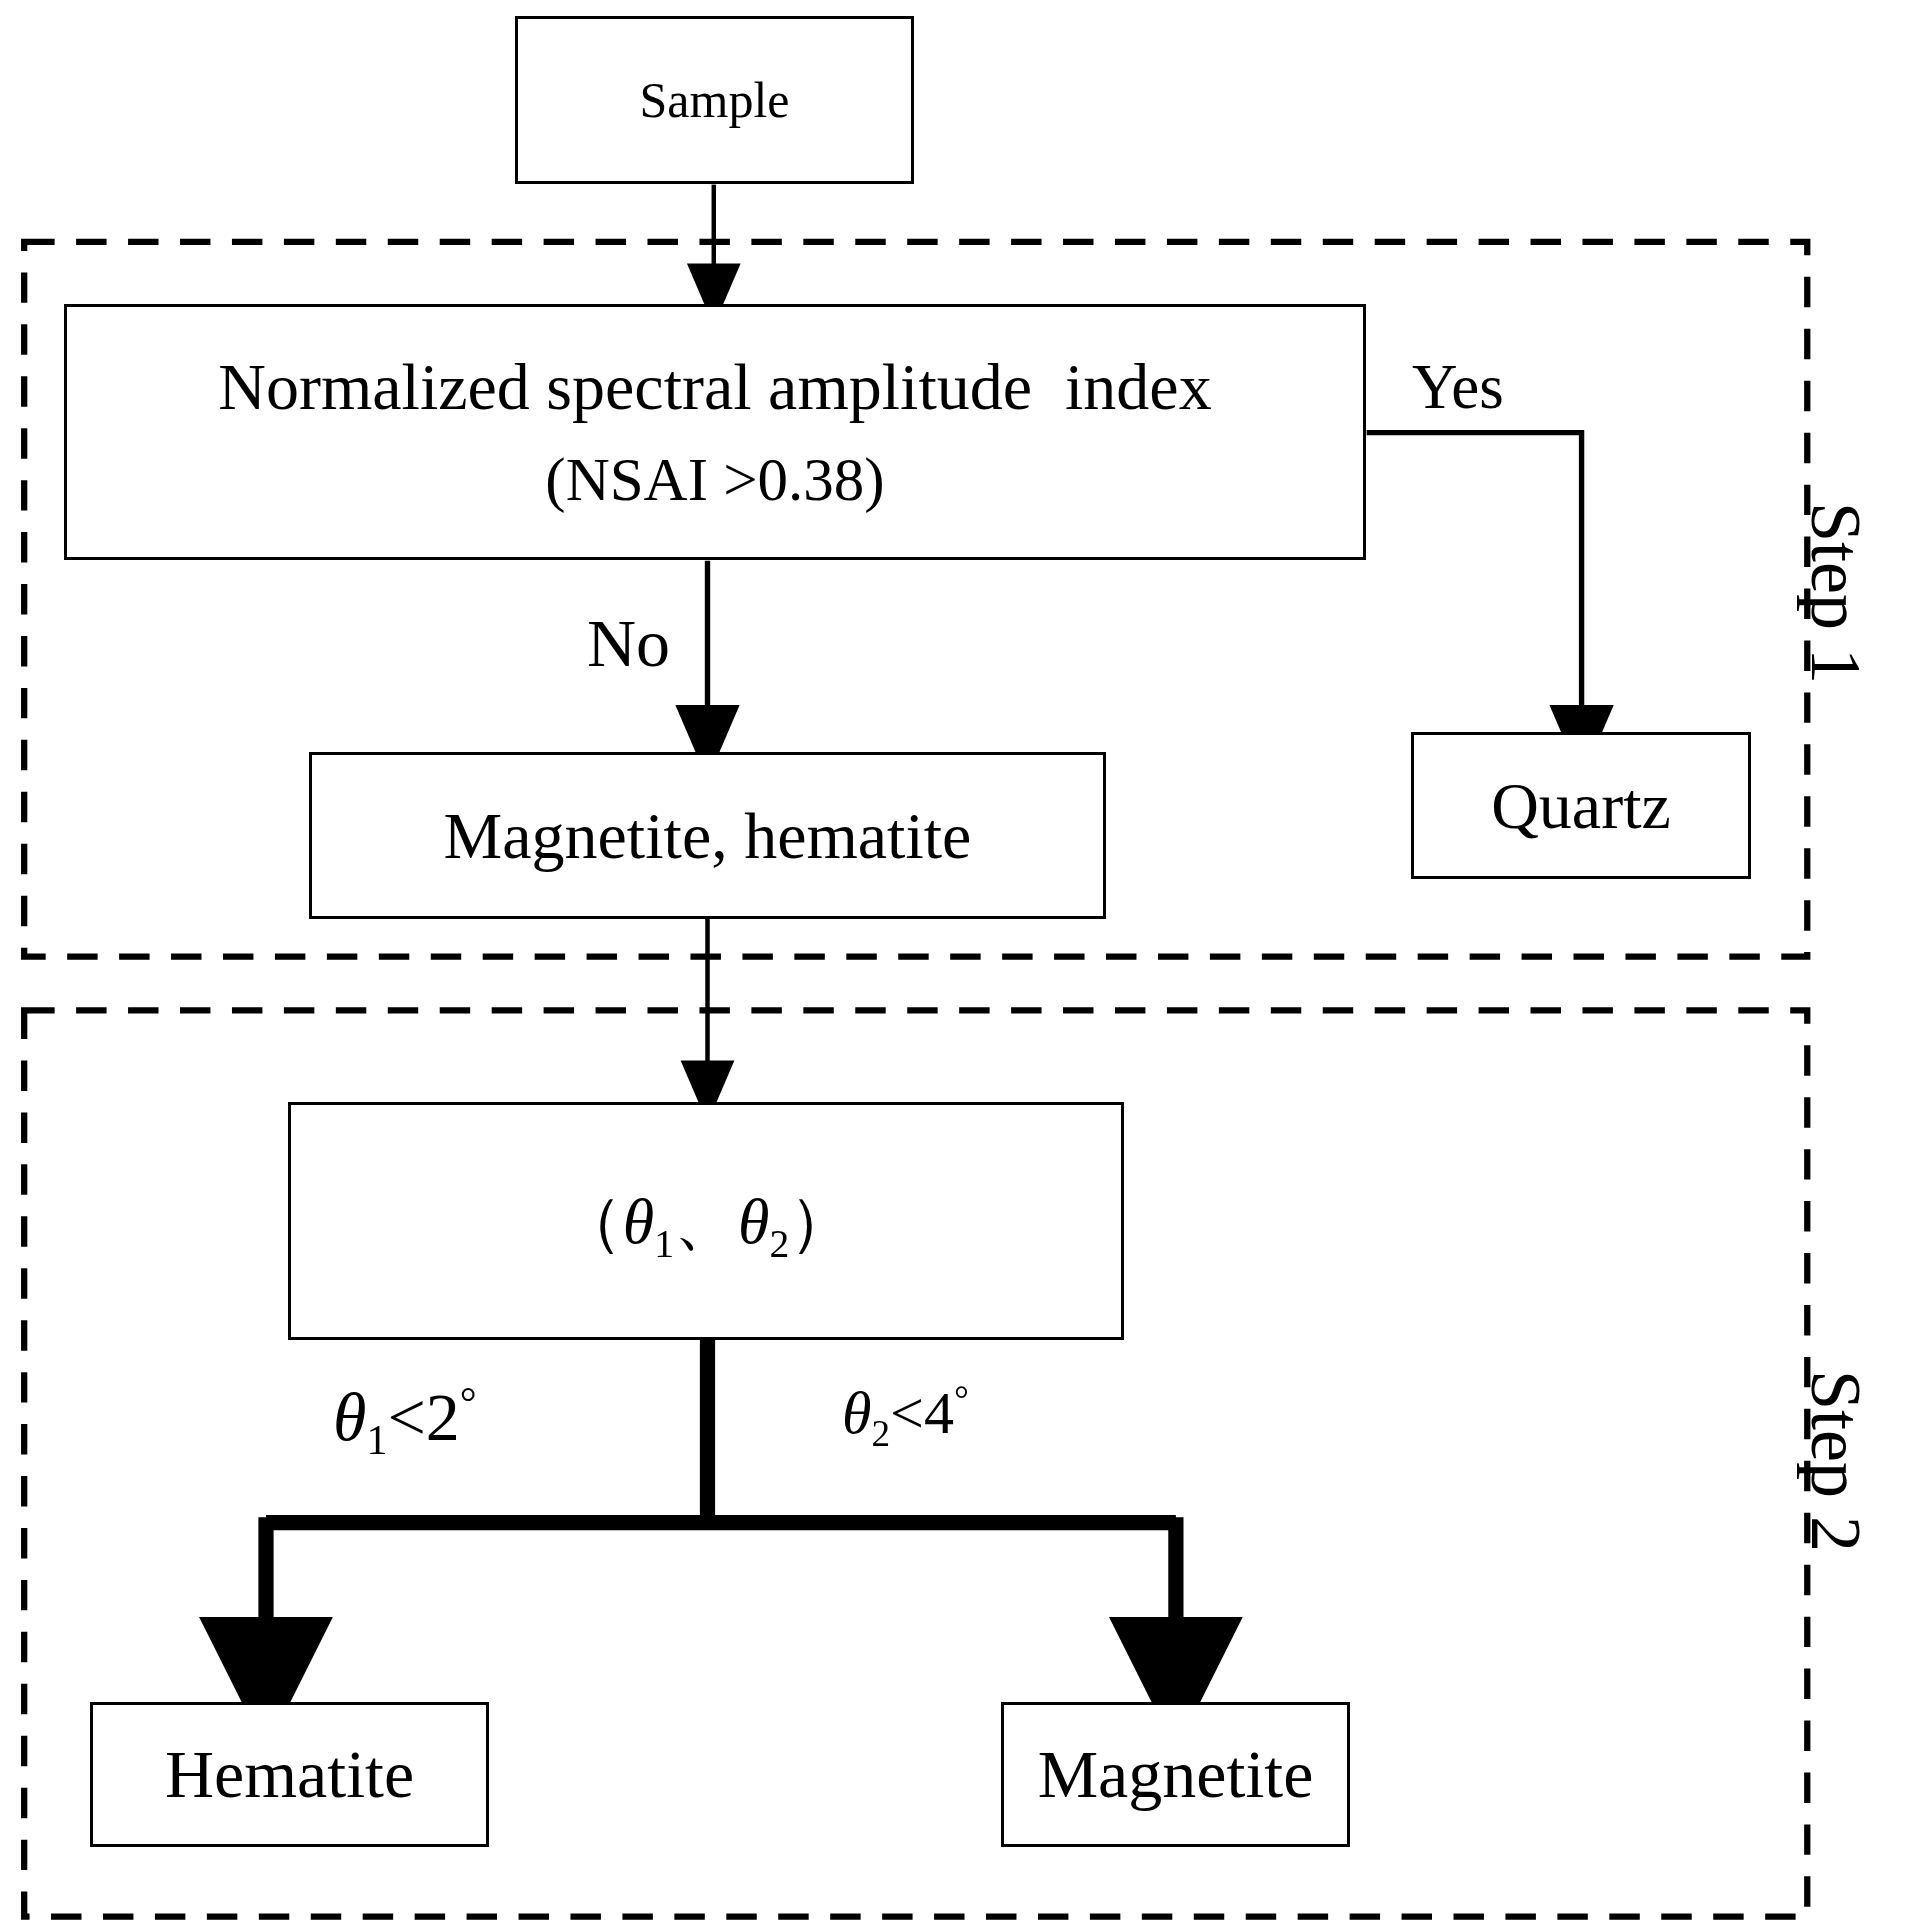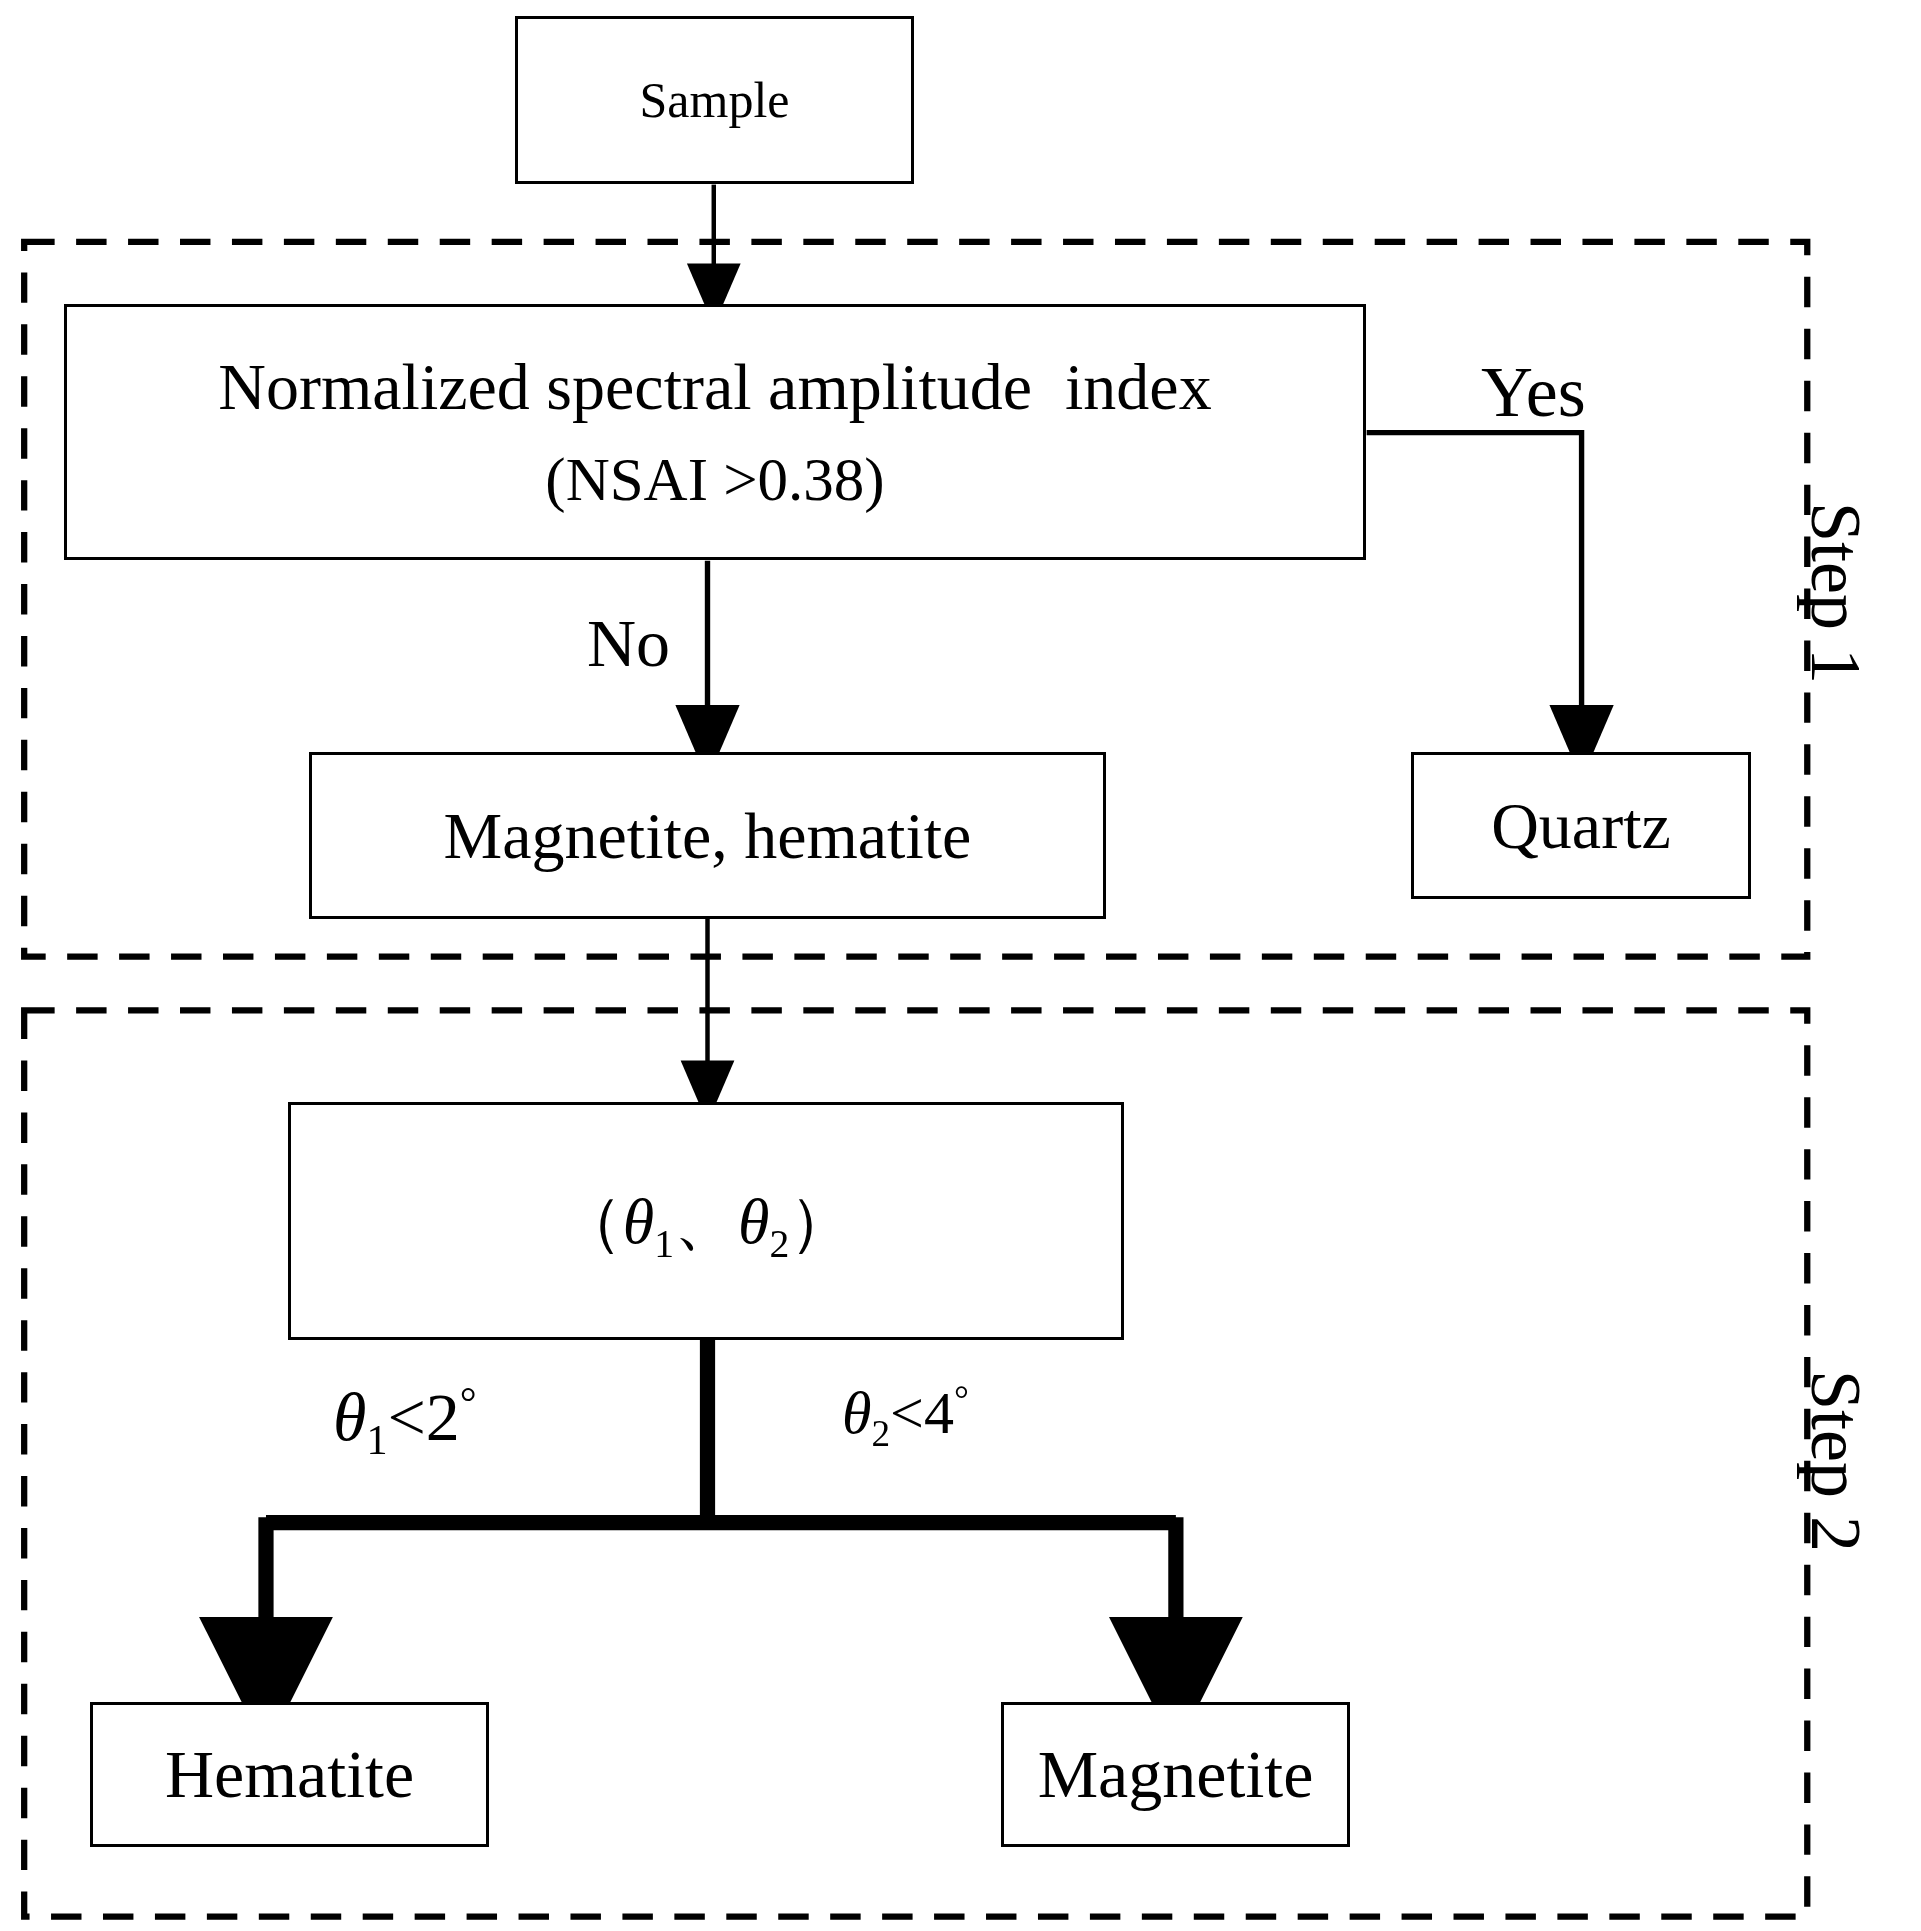--- a/index.html
+++ b/index.html
@@ -37,27 +37,27 @@
     transform-origin:left top;
     transform:rotate(90deg);
   }
 
   
   #node-sample{left:515px;top:16px;width:399px;height:168px;font-size:50px;}
   #node-nsai{left:64px;top:304px;width:1302px;height:256px;font-size:66px;gap:17px;}
   #node-nsai .line:first-child{margin-bottom:5.4px;}
   #node-nsai .line.sub{font-size:61px;}
   #node-magnetite-hematite{left:309px;top:752px;width:797px;height:167px;font-size:66px;}
-  #node-quartz{left:1411px;top:752px;width:340px;height:147px;font-size:66px;}
+  #node-quartz{left:1411px;top:732px;width:340px;height:147px;font-size:66px;}
   #node-sam{left:288px;top:1102px;width:836px;height:238px;font-size:64px;}
   #node-sam .line.sub{font-size:64px;margin-top:10.7px;}
   #node-hematite{left:90px;top:1702px;width:399px;height:145px;font-size:68px;}
   #node-magnetite{left:1001px;top:1702px;width:349px;height:145px;font-size:68px;}
 
-  #label-yes{left:1481px;top:356px;font-size:72px;}
+  #label-yes{left:1412px;top:356px;font-size:63px;}
   #label-no{left:587px;top:609px;font-size:68px;}
   #label-theta1{left:333px;top:1381px;font-size:68px;font-style:italic;}
   #label-theta2{left:842px;top:1381px;font-size:60px;font-style:italic;}
   .edge-label .up{font-size:0.62em;vertical-align:super;font-style:normal;}
   .edge-label .sub-n{font-size:0.62em;vertical-align:sub;font-style:normal;}
   .edge-label .rel{font-style:normal;}
 
   #label-step1{left:1872px;top:502px;font-size:72px;}
   #label-step2{left:1872px;top:1370px;font-size:72px;}
 

